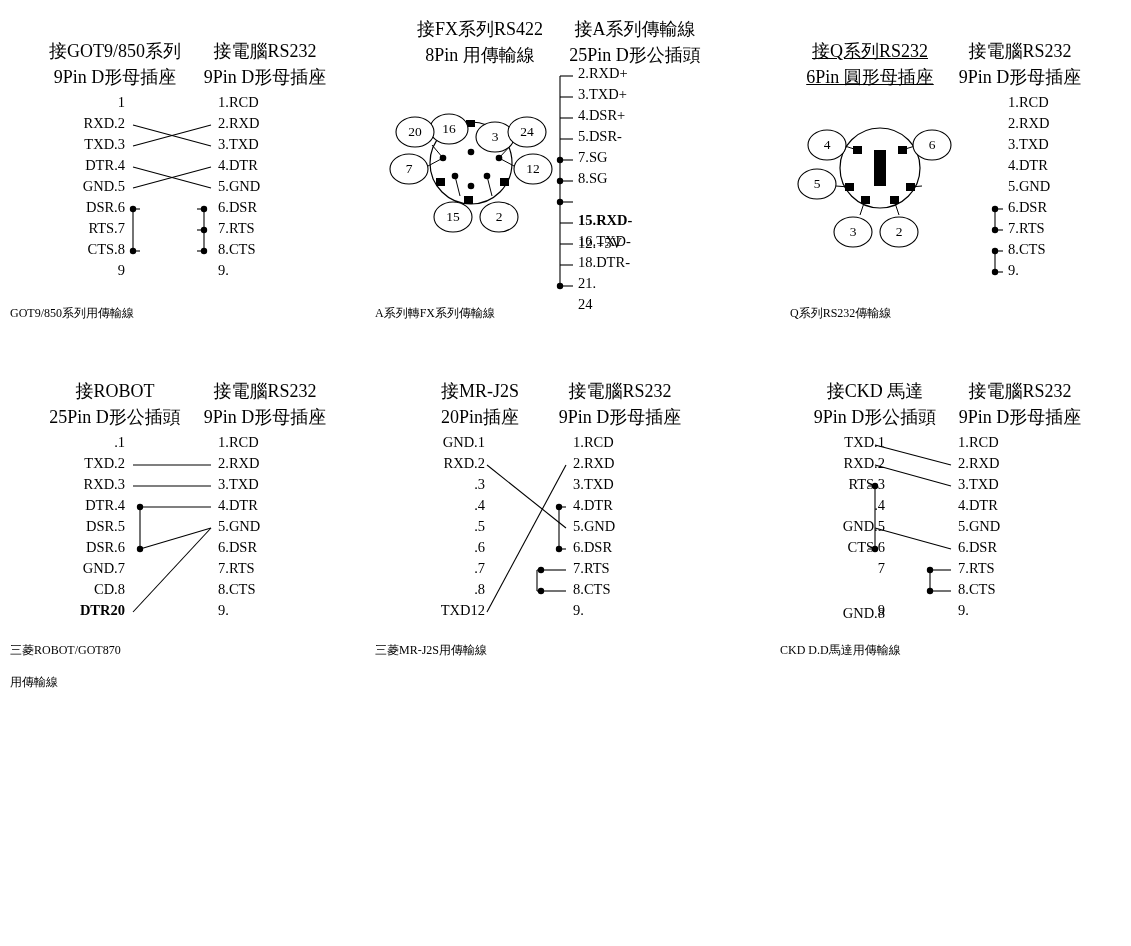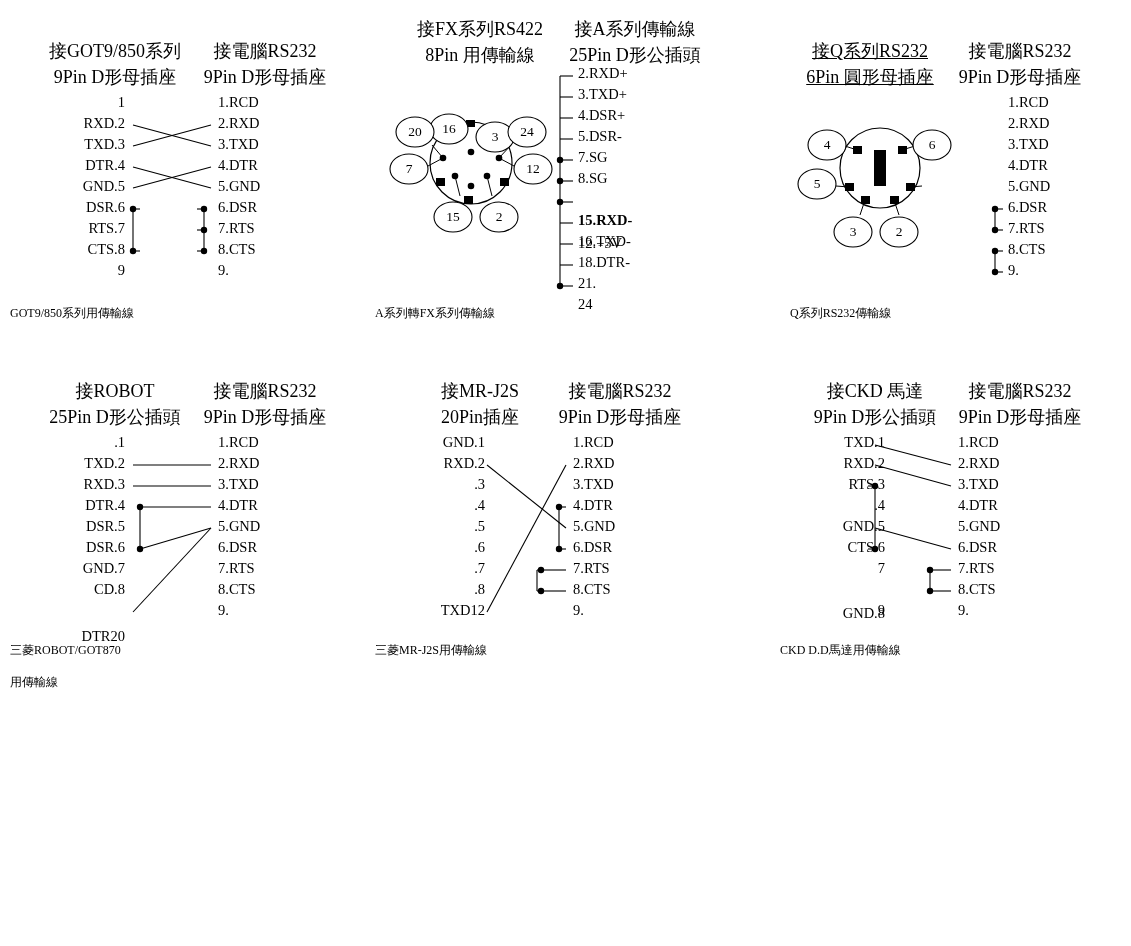--- a/index.html
+++ b/index.html
@@ -304,21 +304,21 @@
   </div>
 
   <div class="pinlabel pin-left" style="left:10px; top:434px; width:115px;">.1</div>
   <div class="pinlabel pin-left" style="left:10px; top:455px; width:115px;">TXD.2</div>
   <div class="pinlabel pin-left" style="left:10px; top:476px; width:115px;">RXD.3</div>
   <div class="pinlabel pin-left" style="left:10px; top:497px; width:115px;">DTR.4</div>
   <div class="pinlabel pin-left" style="left:10px; top:518px; width:115px;">DSR.5</div>
   <div class="pinlabel pin-left" style="left:10px; top:539px; width:115px;">DSR.6</div>
   <div class="pinlabel pin-left" style="left:10px; top:560px; width:115px;">GND.7</div>
   <div class="pinlabel pin-left" style="left:10px; top:581px; width:115px;">CD.8</div>
-  <div class="pinlabel pin-left" style="left:10px; top:628px; width:115px;">DTR20</div>
+  <div class="pinlabel pin-left" style="left:10px; top:602px; width:115px;font-weight:bold;">DTR20</div>
 
   <div class="pinlabel pin-right" style="left:218px; top:434px;">1.RCD</div>
   <div class="pinlabel pin-right" style="left:218px; top:455px;">2.RXD</div>
   <div class="pinlabel pin-right" style="left:218px; top:476px;">3.TXD</div>
   <div class="pinlabel pin-right" style="left:218px; top:497px;">4.DTR</div>
   <div class="pinlabel pin-right" style="left:218px; top:518px;">5.GND</div>
   <div class="pinlabel pin-right" style="left:218px; top:539px;">6.DSR</div>
   <div class="pinlabel pin-right" style="left:218px; top:560px;">7.RTS</div>
   <div class="pinlabel pin-right" style="left:218px; top:581px;">8.CTS</div>
   <div class="pinlabel pin-right" style="left:218px; top:602px;">9.</div>

